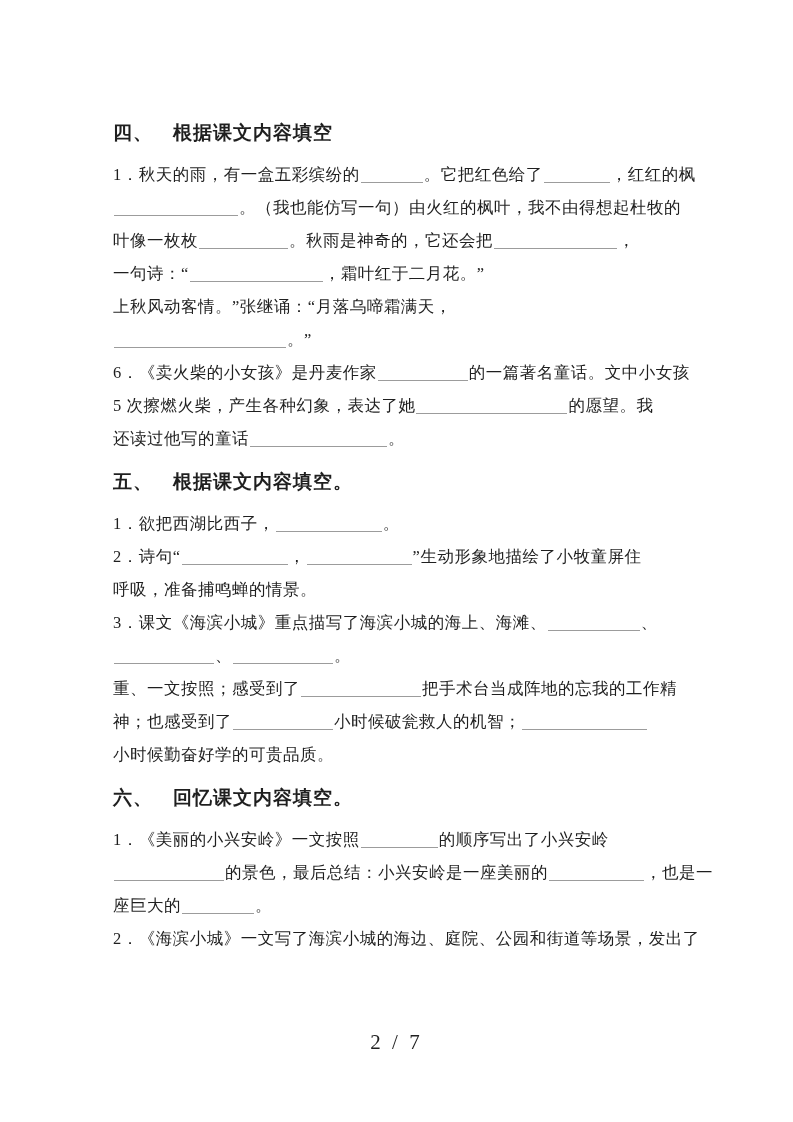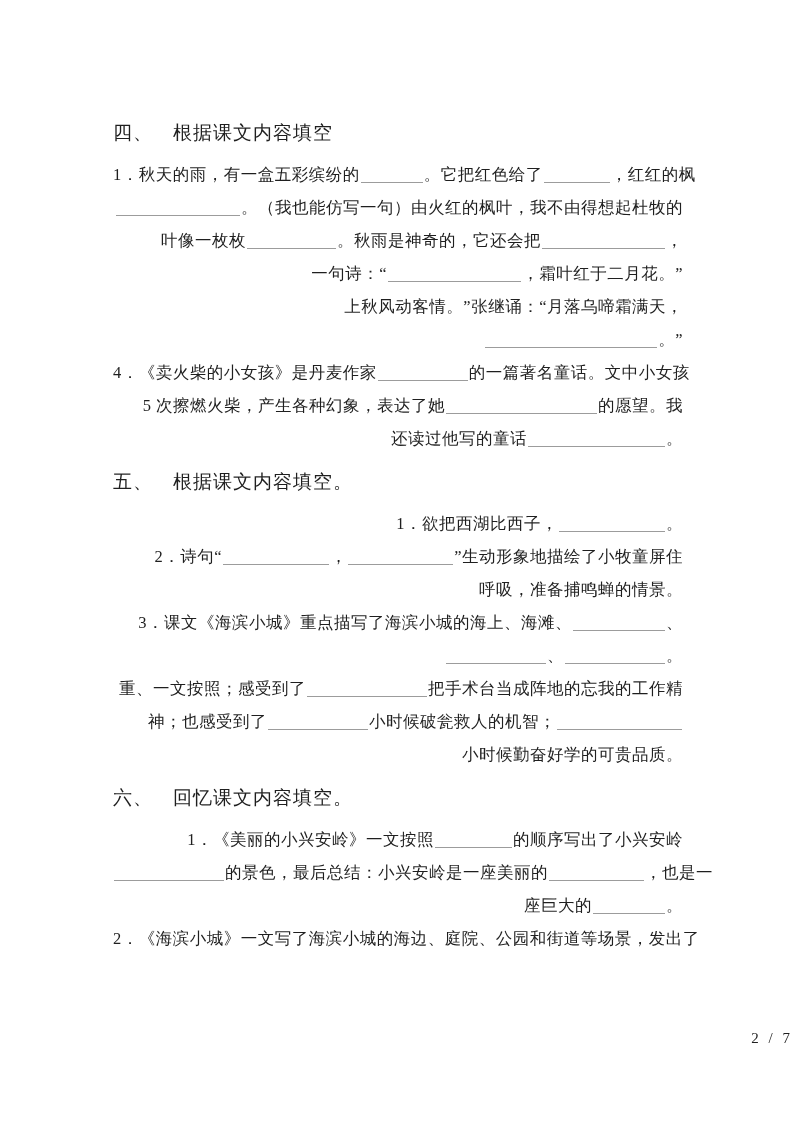--- a/index.html
+++ b/index.html
@@ -17,68 +17,67 @@
   }
   .content{
     position:absolute;
     left:113px;top:120px;
     width:570px;
   }
   .qsection{margin:0;}
   .qsection + .qsection{margin-top:14px;}
   .sec-title{
     font-size:19px;
-    font-weight:400;
+    font-weight:700;
     line-height:26px;
     margin:0 0 12px 0;
     letter-spacing:1px;
   }
   .sec-lines{
     font-size:16.5px;
     letter-spacing:0.5px;
   }
   .line{
     height:33px;
     line-height:33px;
     white-space:nowrap;
-    text-align:right;
   }
   .blank{
     display:inline-block;
     height:14px;
     border-bottom:1px solid var(--blank,#9c9c9c);
     vertical-align:-3px;
     margin:0 1px;
   }
   .footer{
     position:absolute;
     left:0;top:1030px;
     width:793px;
-    text-align:right;
-    font-size:15px;
+    text-align:center;
+    font-size:21px;
     letter-spacing:3px;
     color:var(--txt,#1f1f1f);
   }
 </style>
 </head>
 <body>
 
 <div class="page" style="--txt: #1f1f1f; --blank: #9c9c9c; --bg: #ffffff;">
   <div class="content">
 
     <section class="qsection">
       <h2 class="sec-title">四、　根据课文内容填空</h2>
       <div class="sec-lines">
           <div class="line"><span class="run">1．秋天的雨，有一盒五彩缤纷的</span><span class="blank" style="width: 62px;"></span><span class="run">。它把红色给了</span><span class="blank" style="width: 66px;"></span><span class="run">，红红的枫</span></div>
           <div class="line"><span class="blank" style="width: 124px;"></span><span class="run">。（我也能仿写一句）由火红的枫叶，我不由得想起杜牧的</span></div>
           <div class="line"><span class="run">叶像一枚枚</span><span class="blank" style="width: 89px;"></span><span class="run">。秋雨是神奇的，它还会把</span><span class="blank" style="width: 123px;"></span><span class="run">，</span></div>
           <div class="line"><span class="run">一句诗：“</span><span class="blank" style="width: 133px;"></span><span class="run">，霜叶红于二月花。”</span></div>
           <div class="line"><span class="run">上秋风动客情。”张继诵：“月落乌啼霜满天，</span></div>
           <div class="line"><span class="blank" style="width: 172px;"></span><span class="run">。”</span></div>
-          <div class="line"><span class="run">4．《卖火柴的小女孩》是丹麦作家</span><span class="blank" style="width: 90px;"></span><span class="run">的一篇著名童话。文中小女孩</span></div>
+          <div class="line"><span class="run">6．《卖火柴的小女孩》是丹麦作家</span><span class="blank" style="width: 90px;"></span><span class="run">的一篇著名童话。文中小女孩</span></div>
           <div class="line"><span class="run">5 次擦燃火柴，产生各种幻象，表达了她</span><span class="blank" style="width: 151px;"></span><span class="run">的愿望。我</span></div>
           <div class="line"><span class="run">还读过他写的童话</span><span class="blank" style="width: 137px;"></span><span class="run">。</span></div>
         </div>
     </section>
 
     <section class="qsection">
       <h2 class="sec-title">五、　根据课文内容填空。</h2>
       <div class="sec-lines">
           <div class="line"><span class="run">1．欲把西湖比西子，</span><span class="blank" style="width: 106px;"></span><span class="run">。</span></div>
           <div class="line"><span class="run">2．诗句“</span><span class="blank" style="width: 106px;"></span><span class="run">，</span><span class="blank" style="width: 105px;"></span><span class="run">”生动形象地描绘了小牧童屏住</span></div>

